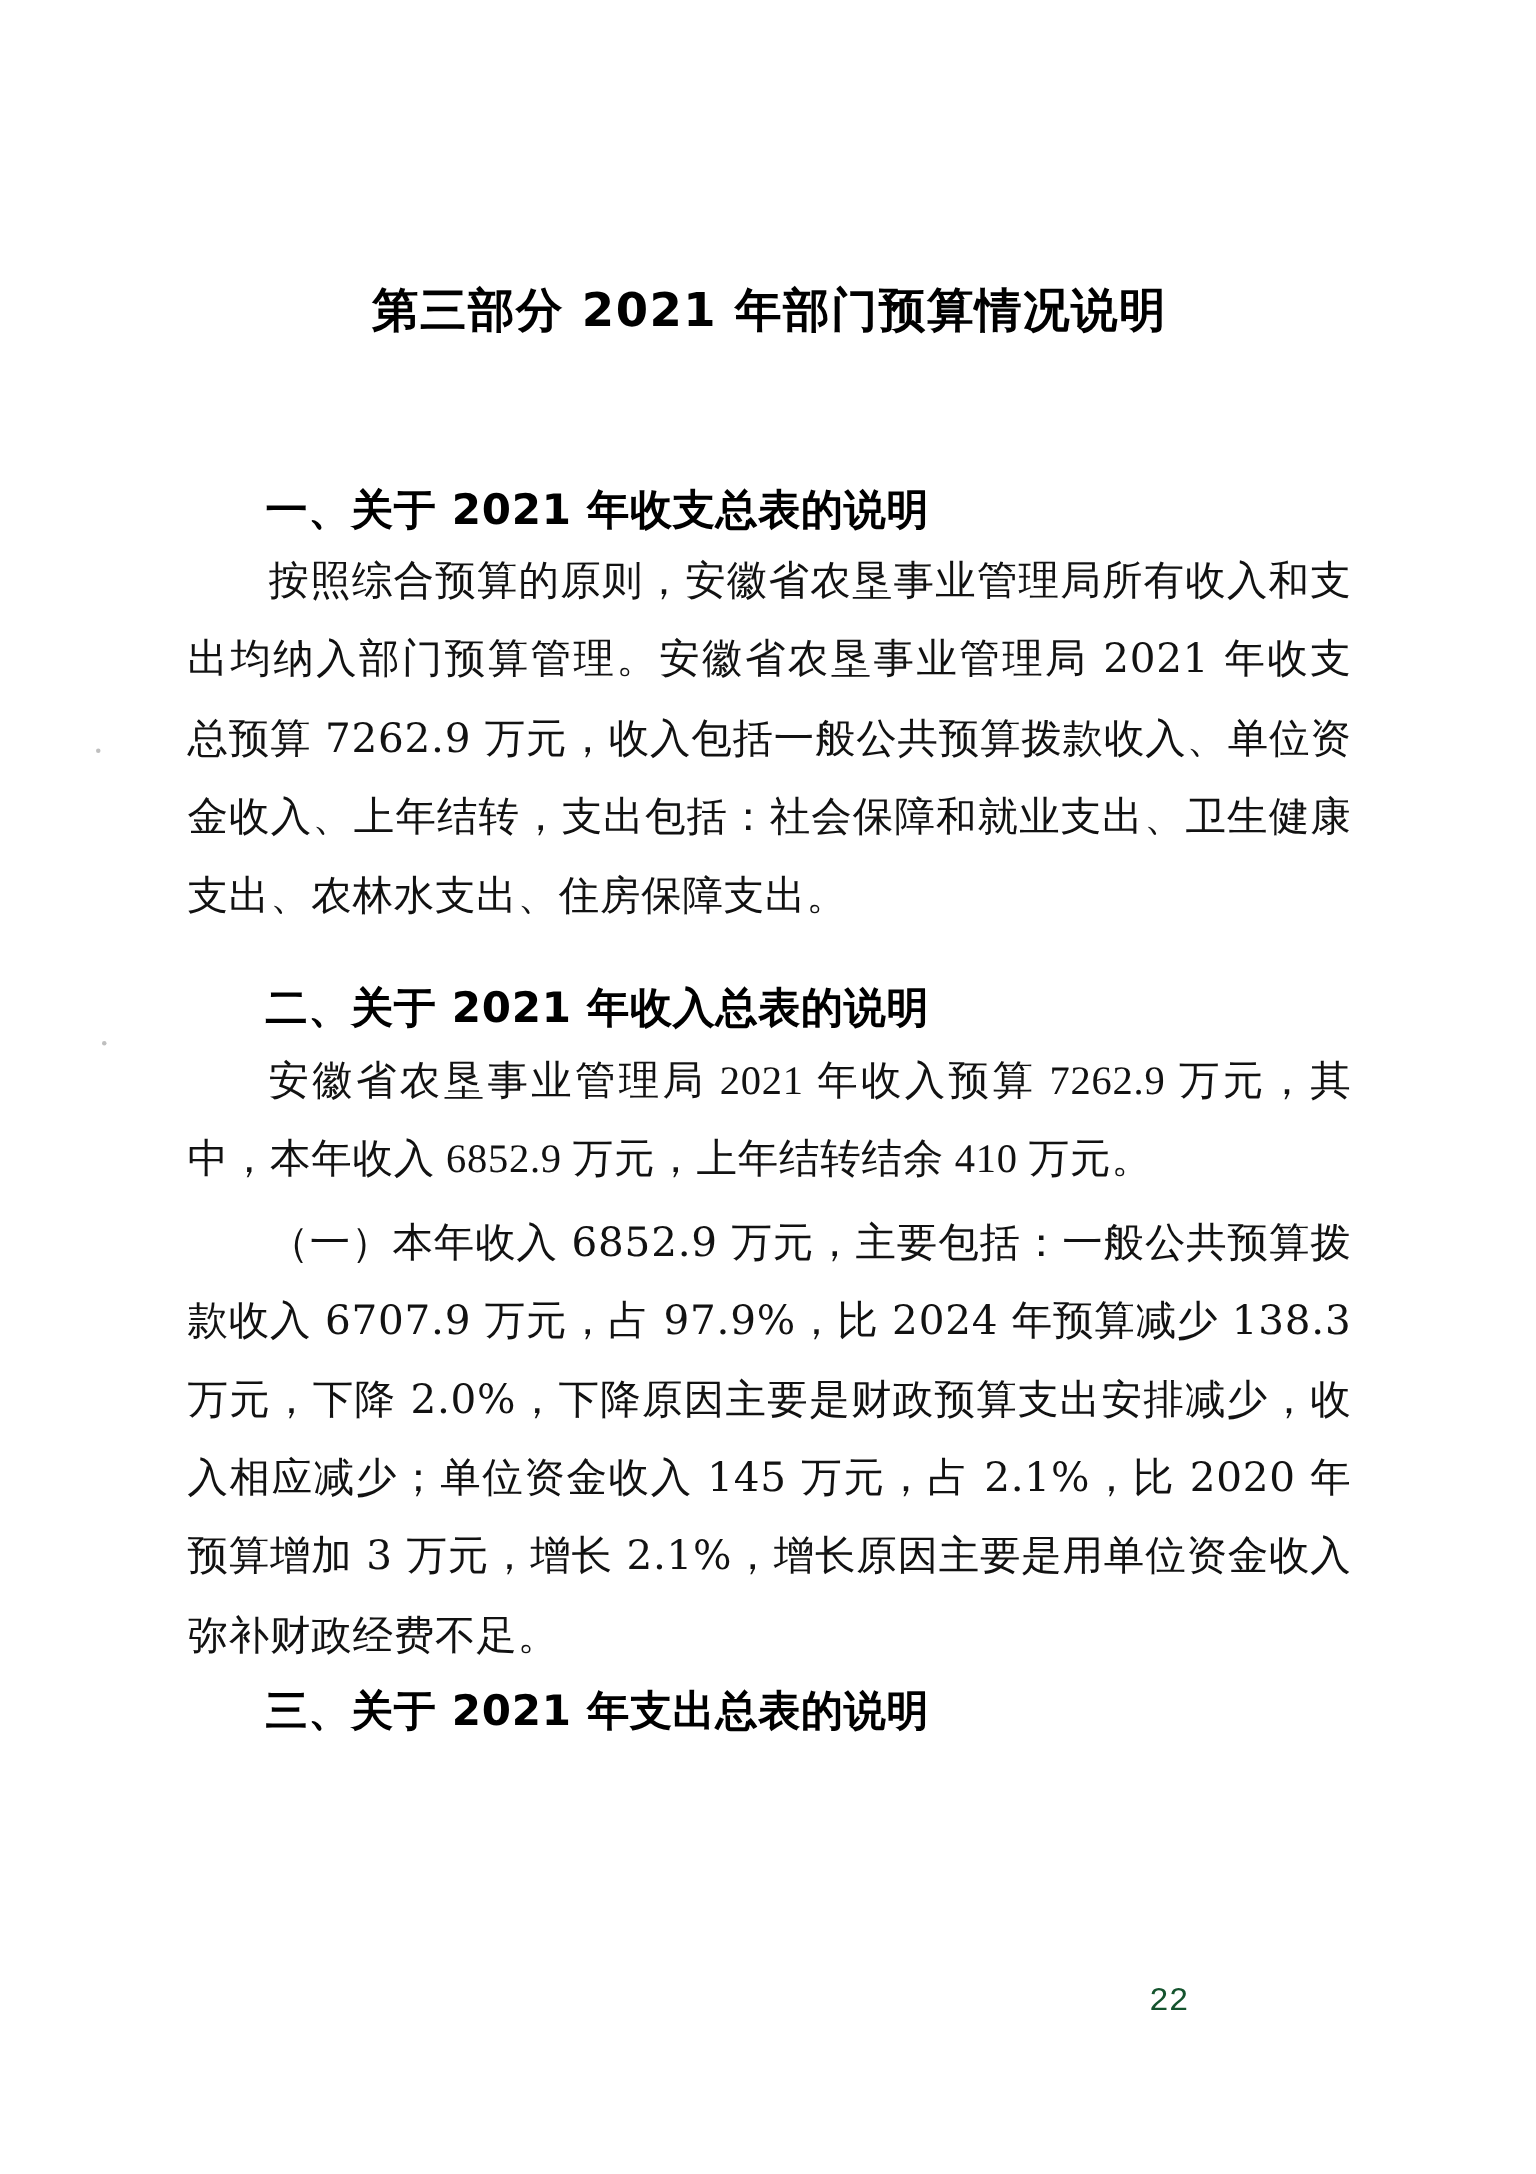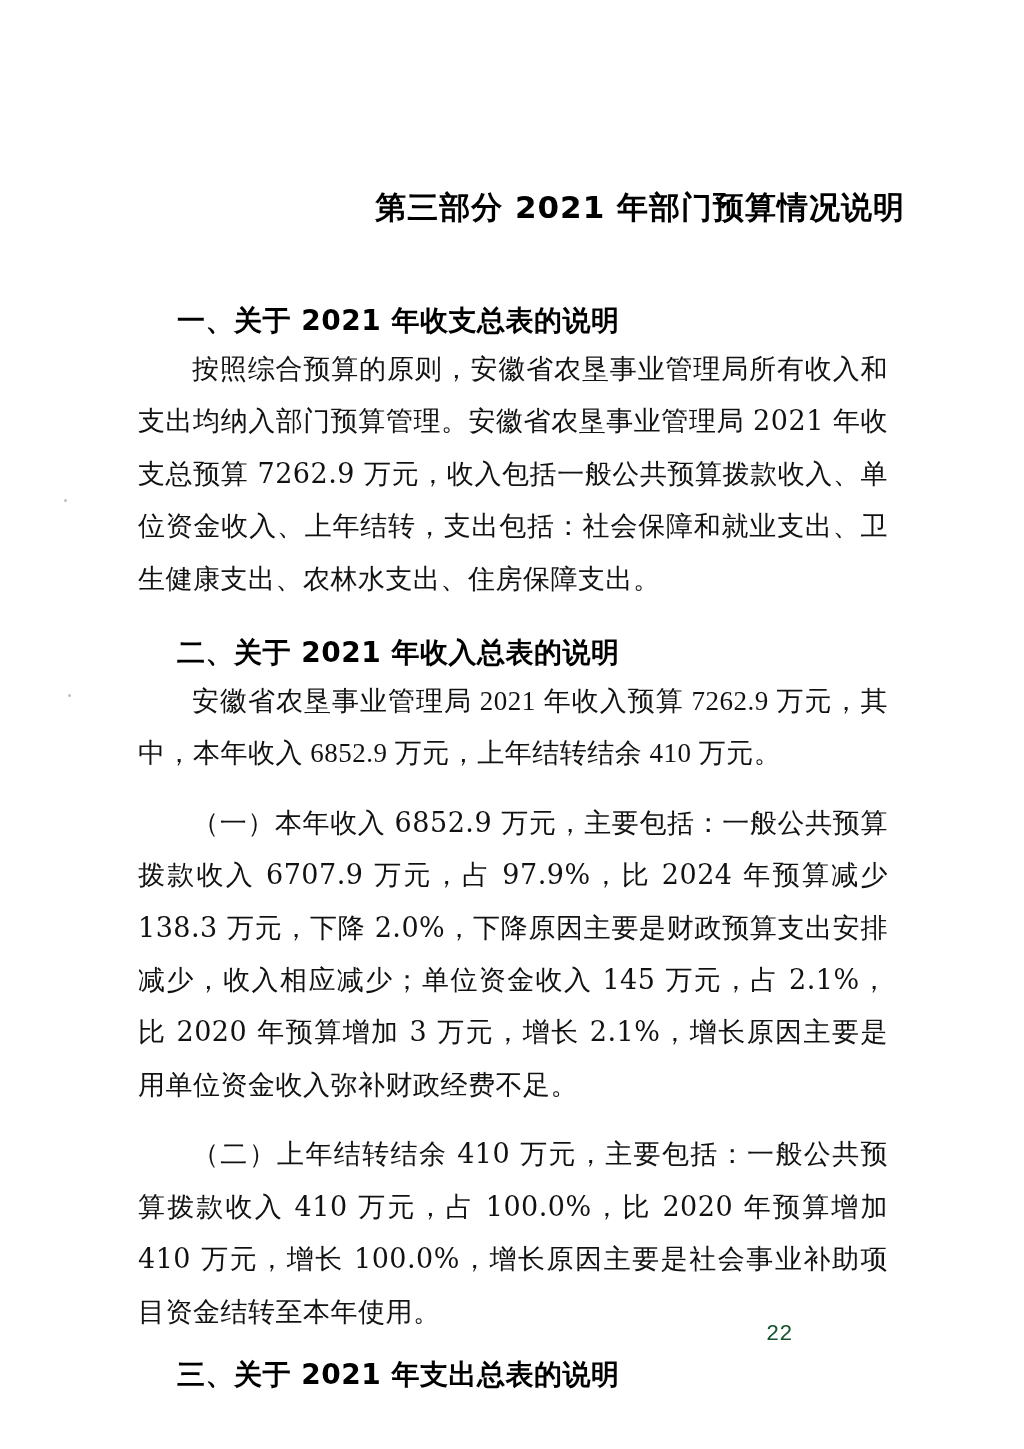--- a/index.html
+++ b/index.html
@@ -21,40 +21,40 @@
     left: 121px;
     top: 0;
     width: 784px;
   }
   .doc-title {
     margin: 186px 0 0 0;
     font-family: "DejaVu Sans", "Liberation Sans", sans-serif;
     font-weight: bold;
     font-size: 31px;
     line-height: 42px;
-    text-align: right;
+    text-align: center;
     letter-spacing: 1px;
     color: #000;
     white-space: nowrap;
   }
   .sec-heading {
     margin: 0;
     font-family: "DejaVu Sans", "Liberation Sans", sans-serif;
     font-weight: bold;
     font-size: 28px;
     line-height: 40px;
     text-indent: 2em;
     letter-spacing: 0.5px;
     color: #000;
   }
-  .h1 { margin-top: 73px; }
+  .h1 { margin-top: 92px; }
   .h2 { margin-top: 28px; }
   .h3 { margin-top: 0; }
   .body-para {
-    margin: 17px;
+    margin: 4px;
     font-size: 27px;
     line-height: 52.4px;
     letter-spacing: 0.5px;
     text-align: justify;
     text-justify: inter-ideograph;
     text-indent: 2em;
     color: #121212;
   }
   .p1 { margin-top: 2px; }
   .p2 { margin-top: 2px; font-family: Liberation Serif, serif; }
@@ -89,21 +89,20 @@
     <h2 class="sec-heading h1">一、关于 2021 年收支总表的说明</h2>
 
     <p class="body-para p1">按照综合预算的原则，安徽省农垦事业管理局所有收入和支出均纳入部门预算管理。安徽省农垦事业管理局 2021 年收支总预算 7262.9 万元，收入包括一般公共预算拨款收入、单位资金收入、上年结转，支出包括：社会保障和就业支出、卫生健康支出、农林水支出、住房保障支出。</p>
 
     <h2 class="sec-heading h2">二、关于 2021 年收入总表的说明</h2>
 
     <p class="body-para p2">安徽省农垦事业管理局 2021 年收入预算 7262.9 万元，其中，本年收入 6852.9 万元，上年结转结余 410 万元。</p>
 
     <p class="body-para p3">（一）本年收入 6852.9 万元，主要包括：一般公共预算拨款收入 6707.9 万元，占 97.9%，比 2024 年预算减少 138.3 万元，下降 2.0%，下降原因主要是财政预算支出安排减少，收入相应减少；单位资金收入 145 万元，占 2.1%，比 2020 年预算增加 3 万元，增长 2.1%，增长原因主要是用单位资金收入弥补财政经费不足。</p>
 
-    <p class="body-para p4">（二）上年结转结余 410 万元，主要包括：一般公共预算拨款收入 410 万元，占 100.0%，比 2020 年预算增加 410 万元，增长 100.0%，增长原因主要是社会事业补助项目资金结转至本年使用。</p>
 
     <h2 class="sec-heading h3">三、关于 2021 年支出总表的说明</h2>
   </div>
 
   <div class="page-number">22</div>
 
   <span class="speck speck1"></span>
   <span class="speck speck2"></span>
 </div>
 

